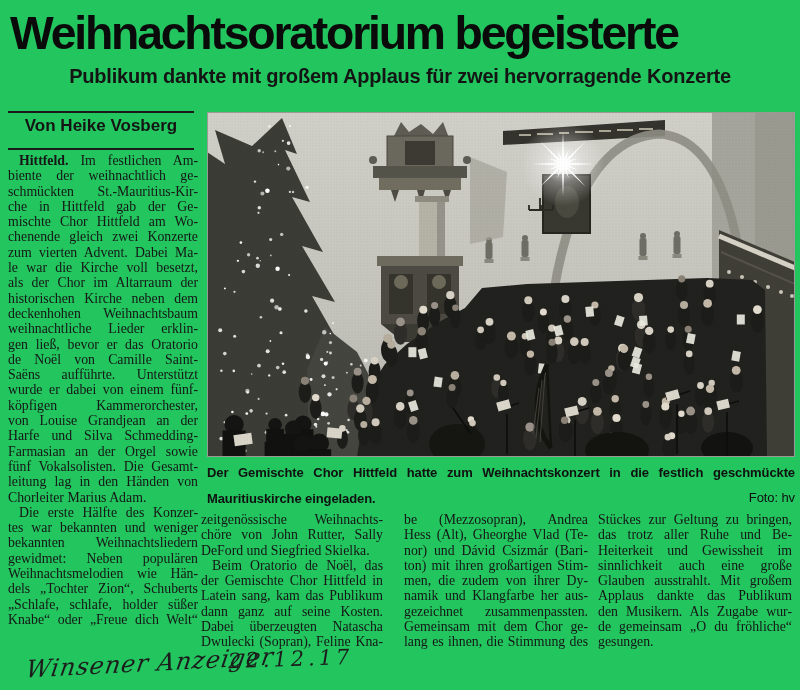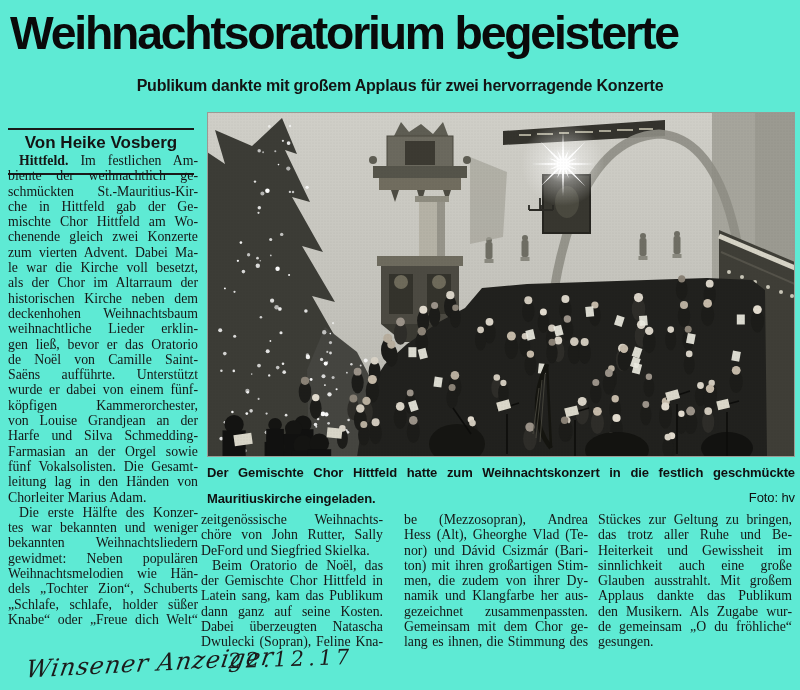--- a/index.html
+++ b/index.html
@@ -1,25 +1,25 @@
 <!DOCTYPE html>
 <html><head>
 <meta charset="utf-8">
 <style>
   html,body{margin:0;padding:0;background:#e8e8e4;}
-  #page{position:relative;width:800px;height:690px;background:#5eead4;overflow:hidden;
+  #page{position:relative;width:800px;height:690px;background:#22c55e;overflow:hidden;
         font-family:"Liberation Serif",serif;color:#141414;}
   .hl{position:absolute;left:10px;top:5px;white-space:nowrap;
       font-family:"Liberation Sans",sans-serif;font-weight:bold;font-size:47px;
       letter-spacing:-2.2px;transform:scaleX(.985);transform-origin:left top;color:#0a0a0a;}
-  .sub{position:absolute;left:0;top:77px;width:800px;text-align:center;
-       font-family:"Liberation Sans",sans-serif;font-weight:bold;font-size:16px;letter-spacing:-0.2px;}
-  .byline{position:absolute;left:8px;top:128px;width:186px;text-align:center;
+  .sub{position:absolute;left:0;top:65px;width:800px;text-align:center;
+       font-family:"Liberation Sans",sans-serif;font-weight:bold;font-size:20px;letter-spacing:-0.2px;}
+  .byline{position:absolute;left:8px;top:111px;width:186px;text-align:center;
           font-family:"Liberation Sans",sans-serif;font-weight:bold;font-size:17px;
-          padding:3px 0 20px 0;border-top:2px solid #1a1a1a;border-bottom:2px solid #1a1a1a;}
+          padding:3px 0 12px 0;border-top:2px solid #1a1a1a;border-bottom:2px solid #1a1a1a;}
   .col{position:absolute;font-size:13.8px;line-height:15.3px;color:#161616;}
   #col1{left:8px;top:153px;width:190px;}
   #col2{left:201px;top:512px;width:182px;}
   #col3{left:404px;top:512px;width:184px;}
   #col4{left:598px;top:512px;width:194px;}
   .line{text-align:justify;text-align-last:justify;}
   .line.end{text-align-last:left;}
   .para.indent .line:first-child{text-indent:11px;}
   #photo{position:absolute;left:207px;top:112px;}
   .caption{position:absolute;left:207px;top:460px;width:588px;

